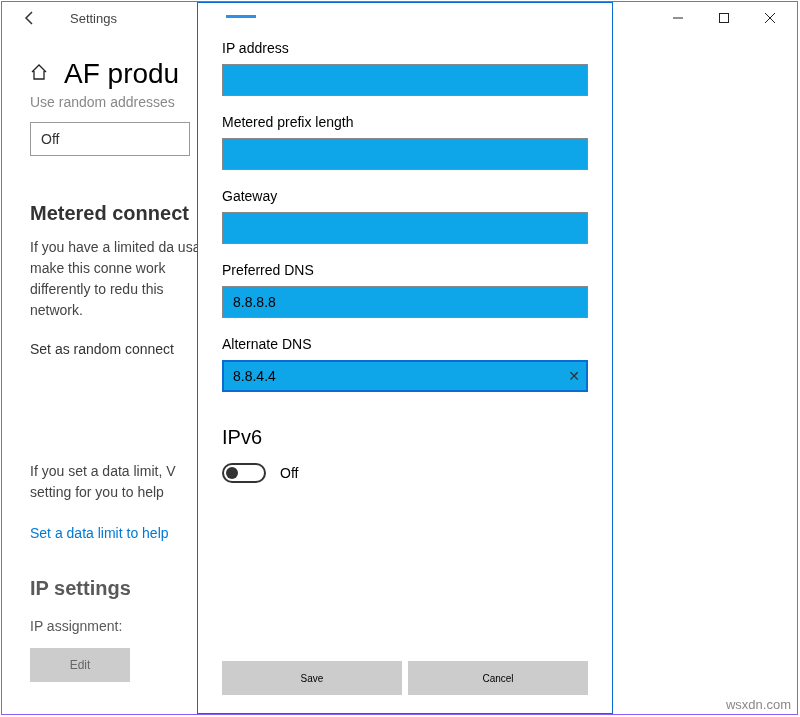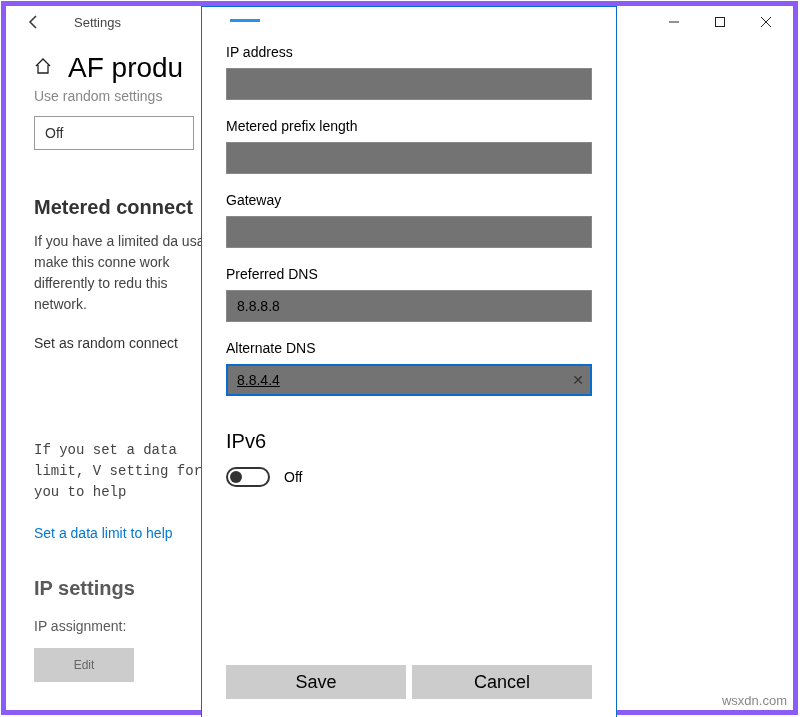--- a/index.html
+++ b/index.html
@@ -9,21 +9,21 @@
       color: #000;
       background: #fff;
       width: 800px;
       height: 717px;
       overflow: hidden;
       position: relative;
     }
     .window {
       width: 797px;
       height: 714px;
-      border: 5px solid #8b5cf6;
+      border: 1px solid #8b5cf6;
       position: relative;
       background: #fff;
       margin: 1px;
     }
     .titlebar {
       height: 32px;
       display: flex;
       align-items: center;
       padding: 0 4px 0 12px;
     }
@@ -35,21 +35,21 @@
     }
     .app-title { margin-left: 24px; color: #444; font-size: 13px; }
     .win-controls { margin-left: auto; display: flex; }
     .win-btn { width: 46px; height: 32px; display: flex; align-items: center; justify-content: center; cursor: pointer; }
     .win-btn svg { stroke: #222; }
 
     .content {
       padding: 12px 28px;
       color: #333;
     }
-    .page-header { display: flex; align-items: center; gap: 16px; margin-top: 2px; }
+    .page-header { display: flex; align-items: center; gap: 16px; margin-top: 12px; }
     .home-icon { font-size: 18px; color: #222; }
     .page-title { font-size: 28px; font-weight: 400; color: #000; }
     .truncated { color: #555; margin-top: 8px; font-size: 14px; }
     .combo {
       margin-top: 8px;
       border: 1px solid #999;
       width: 160px; height: 34px;
       display: flex; align-items: center; padding: 0 10px;
       color: #333; background: #fff;
     }
@@ -83,28 +83,27 @@
       border: 1px solid #0a6cce;
       padding: 12px 24px;
     }
     .dlg-tab-underline {
       width: 30px; height: 3px; background: #2b90e8; margin-left: 4px; margin-bottom: 22px;
     }
     .fld-label { font-size: 14px; color: #000; margin-top: 18px; margin-bottom: 8px; }
     .fld-label:first-of-type { margin-top: 0; }
     .fld-input {
       width: 100%; height: 32px;
-      border: 1px solid #888; background: #737373;
+      border: 1px solid #888; background: #0ea5e9;
       padding: 0 10px; font-size: 14px; outline: none;
       font-family: inherit;
     }
     .fld-input.focused {
       border: 2px solid #0a6cce;
       padding: 0 30px 0 9px;
-      text-decoration: underline;
     }
     .input-wrap { position: relative; }
     .clear-x {
       position: absolute; right: 8px; top: 50%; transform: translateY(-50%);
       font-size: 14px; color: #333; cursor: pointer;
     }
     .ipv6-h { font-size: 20px; font-weight: 400; margin-top: 34px; }
     .toggle-off {
       width: 44px; height: 20px; border-radius: 10px;
       border: 2px solid #333; position: relative; background: #fff;
@@ -113,21 +112,21 @@
       content: ""; position: absolute; left: 2px; top: 2px;
       width: 12px; height: 12px; border-radius: 50%; background: #333;
     }
     .ipv6-row { display: flex; align-items: center; gap: 14px; margin-top: 14px; }
     .dlg-buttons {
       position: absolute; left: 24px; bottom: 18px; right: 24px;
       display: flex; gap: 6px;
     }
     .dlg-btn {
       flex: 1; height: 34px; background: #ccc; border: none;
-      font-size: 18px; color: #000; cursor: pointer;
+      font-size: 10px; color: #000; cursor: pointer;
     }
     .watermark {
       position: absolute; right: 6px; bottom: 2px;
       font-size: 13px; color: #888;
     }
   </style>
 </head>
 <body>
 
 <div class="window">
@@ -159,33 +158,33 @@
 
   <div class="content">
     <div class="page-header">
       <span class="home-icon">
         <svg width="18" height="18" viewBox="0 0 18 18">
             <path d="M2 9 L9 2 L16 9 M4 8 V16 H14 V8" stroke="#222" stroke-width="1.3" fill="none"></path>
           </svg>
       </span>
       <span class="page-title">AF produ</span>
     </div>
-    <div class="truncated" style="position:relative; top:-4px; color:#888;">Use random settings</div>
+    <div class="truncated" style="position:relative; top:-4px; color:#888;">Use random addresses</div>
     <div class="combo">
       <span>Off</span>
     </div>
 
     <h2 class="section-h">Metered connect</h2>
     <p class="para">If you have a limited da usage, make this conne work differently to redu this network.</p>
     <div class="setting-label">Set as random connect</div>
     <div class="toggle-row">
       <div class="toggle-on"></div>
       <span>On</span>
     </div>
-    <p class="para" style="margin-top:17px;font-family:Liberation Mono, monospace;">If you set a data limit, V setting for you to help</p>
+    <p class="para" style="margin-top:32px;">If you set a data limit, V setting for you to help</p>
     <a class="link">Set a data limit to help</a>
 
     <h2 class="ip-section-h">IP settings</h2>
     <div class="ip-row">IP assignment:</div>
     <button class="edit-btn">Edit</button>
   </div>
 
   <div class="dialog">
     <div class="dlg-tab-underline"></div>
 

